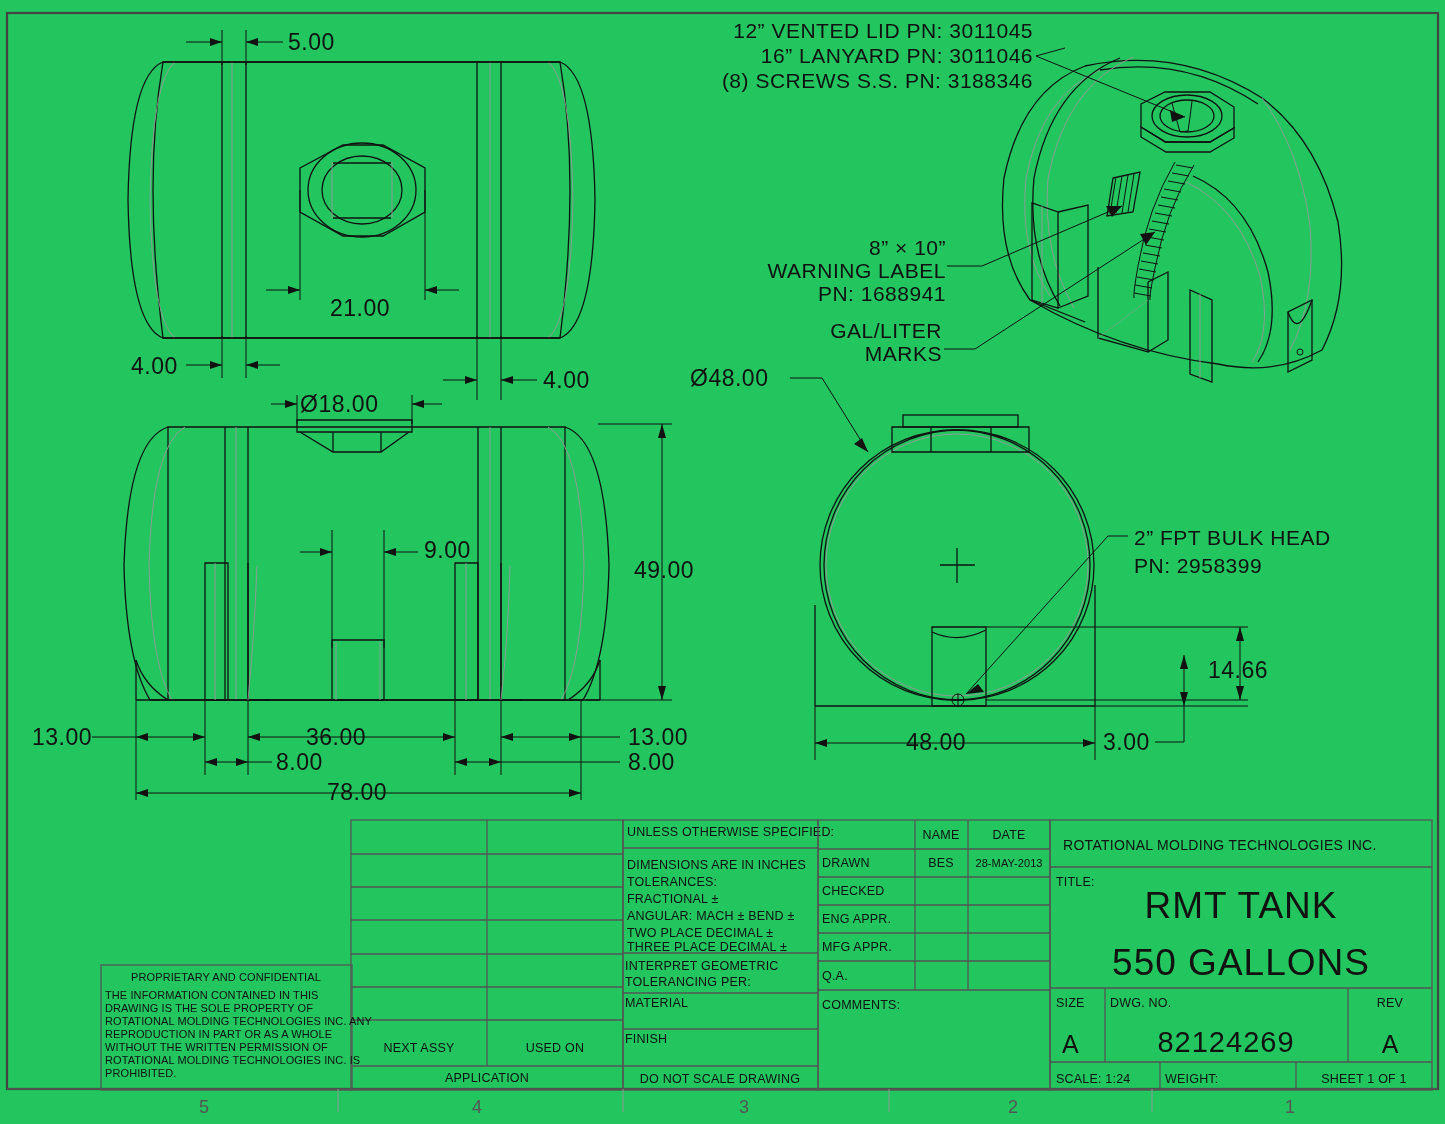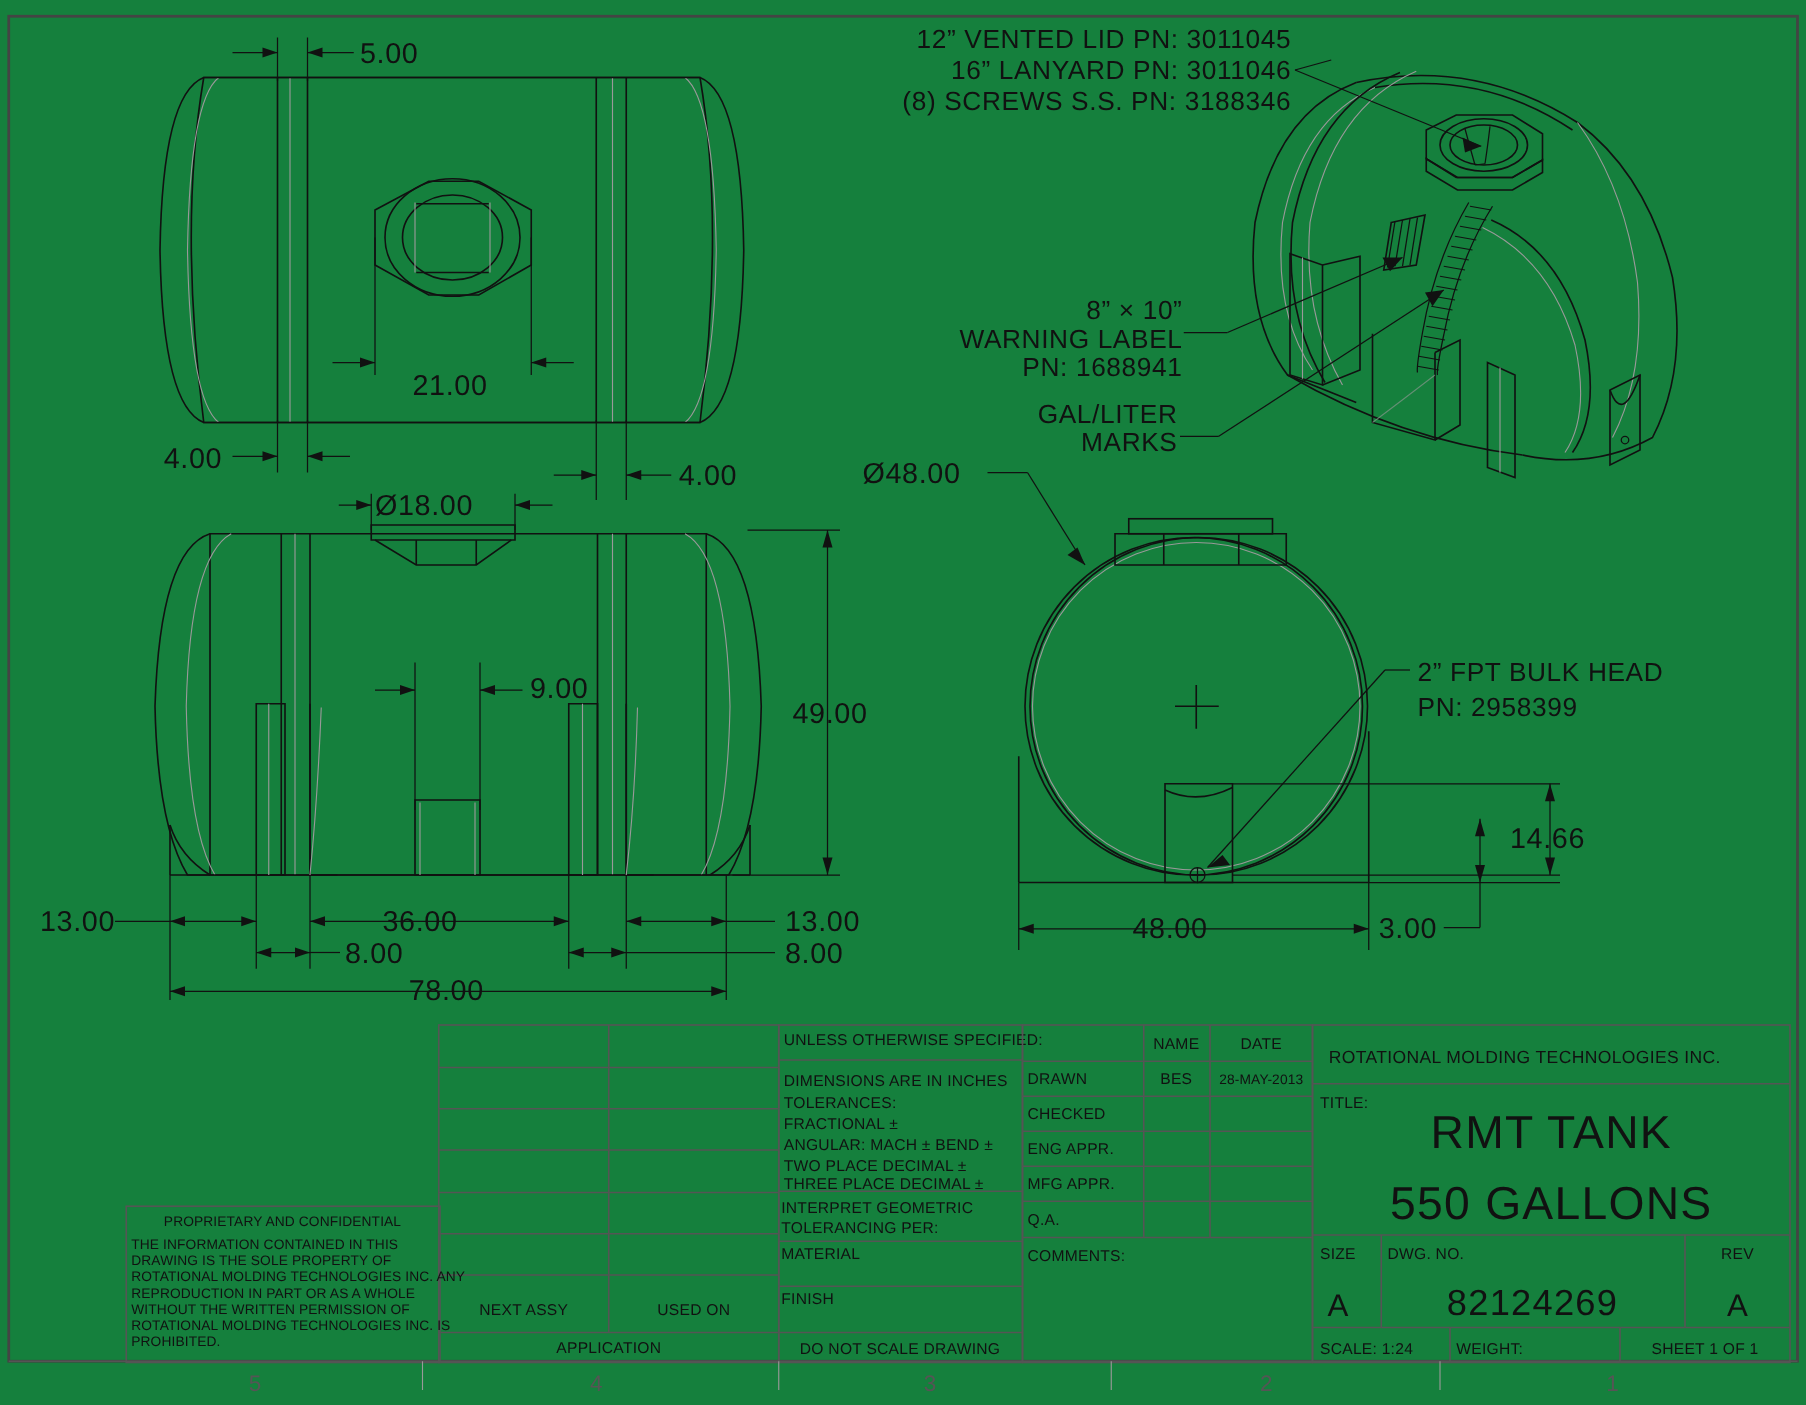--- a/index.html
+++ b/index.html
@@ -1,17 +1,17 @@
 <!DOCTYPE html>
 <html><head>
 <meta charset="utf-8">
 <style>
   html,body{margin:0;padding:0;background:#ffffff;}
   body{width:1445px;height:1124px;font-family:"Liberation Sans",sans-serif;color:#000;}
-  #sheet{position:relative;width:1445px;height:1124px;overflow:hidden;background:#15803d;}
+  #sheet{position:relative;width:1445px;height:1124px;overflow:hidden;background:#22c55e;}
   svg{display:block;}
   .dimtxt{font-family:"Liberation Sans",sans-serif;font-size:23px;fill:#111;letter-spacing:0.5px;}
   .anntxt{font-family:"Liberation Sans",sans-serif;font-size:21px;fill:#111;letter-spacing:0.5px;}
   .tbtxt{font-family:"Liberation Sans",sans-serif;font-size:12.5px;fill:#111;letter-spacing:0.2px;}
   .tbtxt-sm{font-family:"Liberation Sans",sans-serif;font-size:11px;fill:#111;letter-spacing:0.1px;}
   .tbtxt-md{font-family:"Liberation Sans",sans-serif;font-size:14px;fill:#111;letter-spacing:0.3px;}
   .tbbig{font-family:"Liberation Sans",sans-serif;font-size:37px;fill:#111;letter-spacing:1px;}
   .tbnum{font-family:"Liberation Sans",sans-serif;font-size:29px;fill:#111;letter-spacing:1px;}
   .tbltr{font-family:"Liberation Sans",sans-serif;font-size:25px;fill:#111;}
   .zonetxt{font-family:"Liberation Sans",sans-serif;font-size:18px;fill:#555;}

